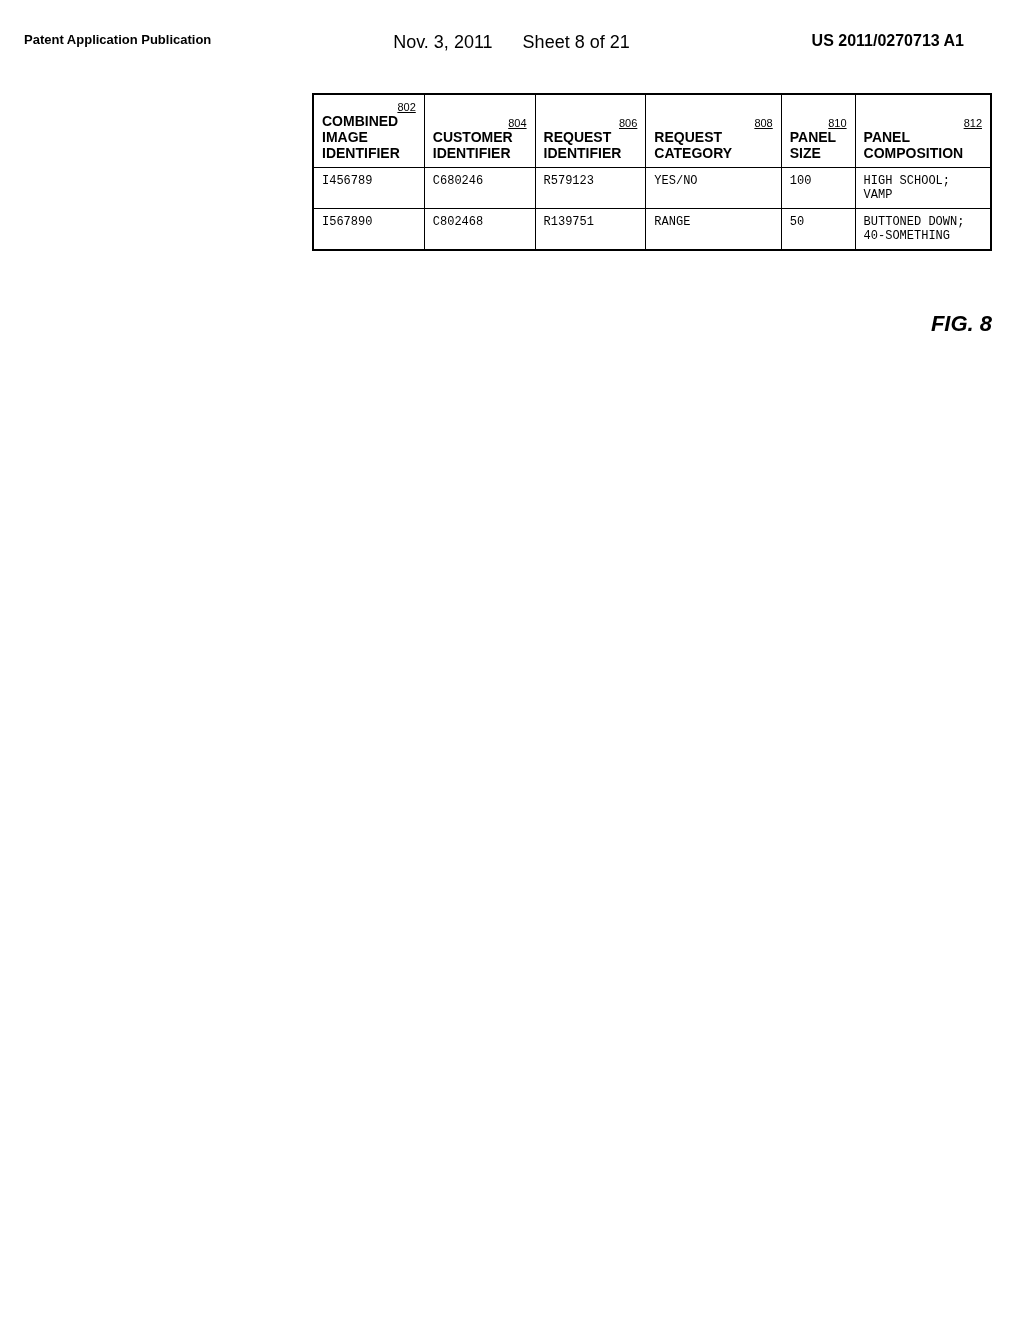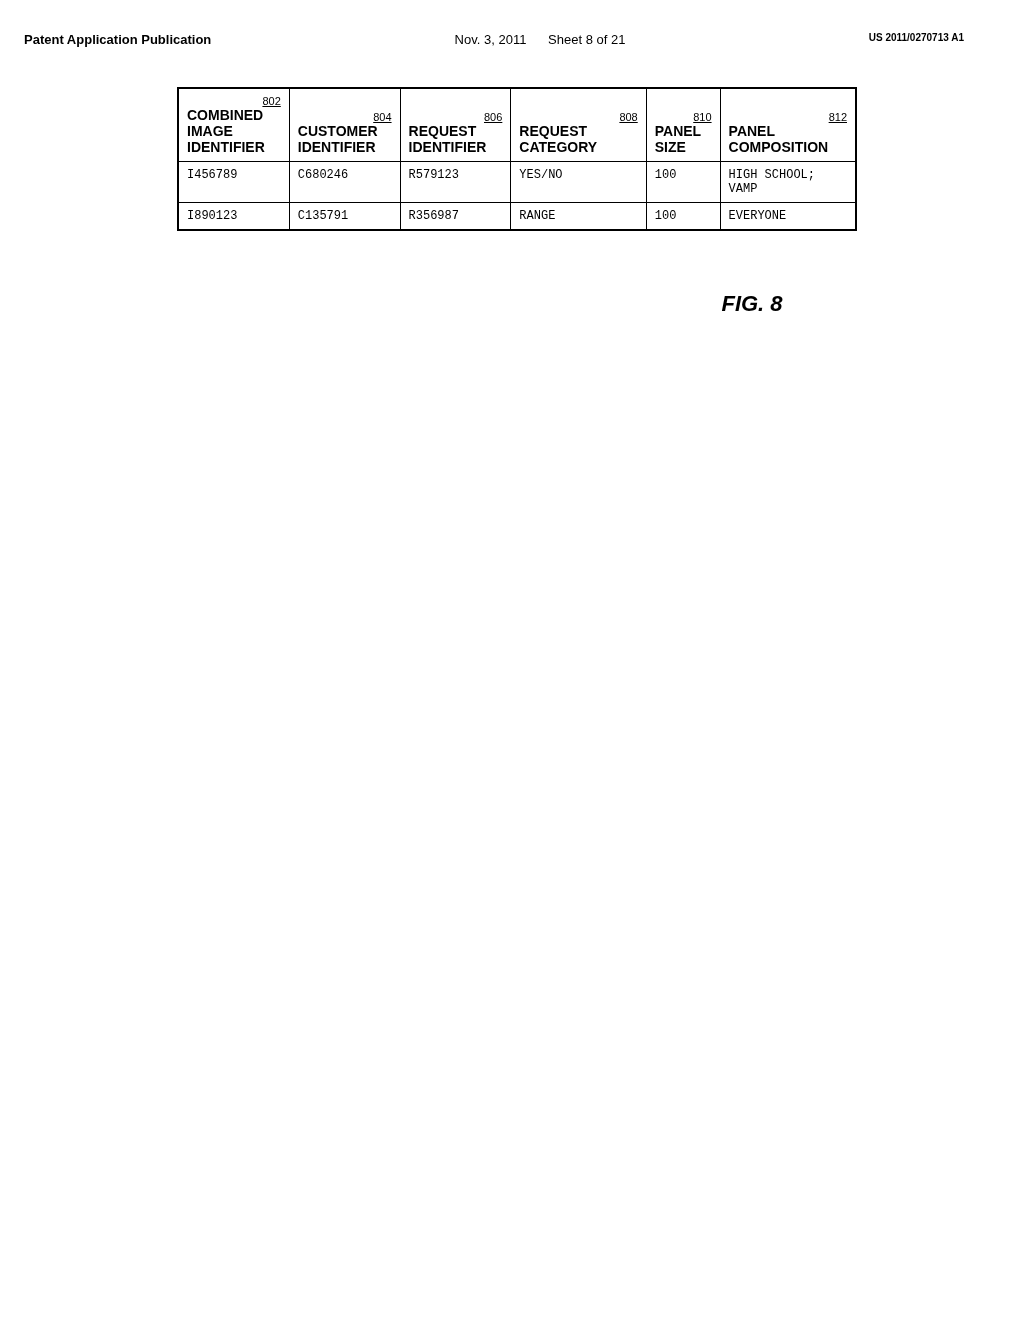--- a/index.html
+++ b/index.html
@@ -20,33 +20,33 @@
       padding: 32px 60px 20px 24px;
       font-size: 13px;
     }
 
     .header-left {
       font-weight: bold;
       font-size: 13px;
     }
 
     .header-center {
-      font-size: 13px;
+      font-size: 18px;
     }
 
     .header-right {
-      font-size: 10px;
+      font-size: 16px;
       font-weight: bold;
     }
 
     .main-content {
       display: flex;
       flex-direction: column;
-      align-items: center;
-      padding: 20px 60px 0 60px;
+      align-items: flex-end;
+      padding: 20px 32px 0 60px;
     }
 
     .table-container {
       border: 1.5px solid #000;
       width: 680px;
       margin-left: 10px;
     }
 
     table {
       width: 100%;
@@ -148,26 +148,26 @@
       <tbody id="table-body">
       <tr>
             <td>I456789</td>
             <td>C680246</td>
             <td>R579123</td>
             <td>YES/NO</td>
             <td>100</td>
             <td>HIGH SCHOOL;<br>VAMP</td>
           </tr>
           <tr>
-            <td>I890123</td>
-            <td>C135791</td>
-            <td>R356987</td>
+            <td>I567890</td>
+            <td>C802468</td>
+            <td>R139751</td>
             <td>RANGE</td>
-            <td>100</td>
-            <td>EVERYONE</td>
+            <td>50</td>
+            <td>BUTTONED DOWN;<br>40-SOMETHING</td>
           </tr>
         </tbody>
     </table>
   </div>
 
   <div class="figure-label">
     FIG. 8
   </div>
 </div>
 

